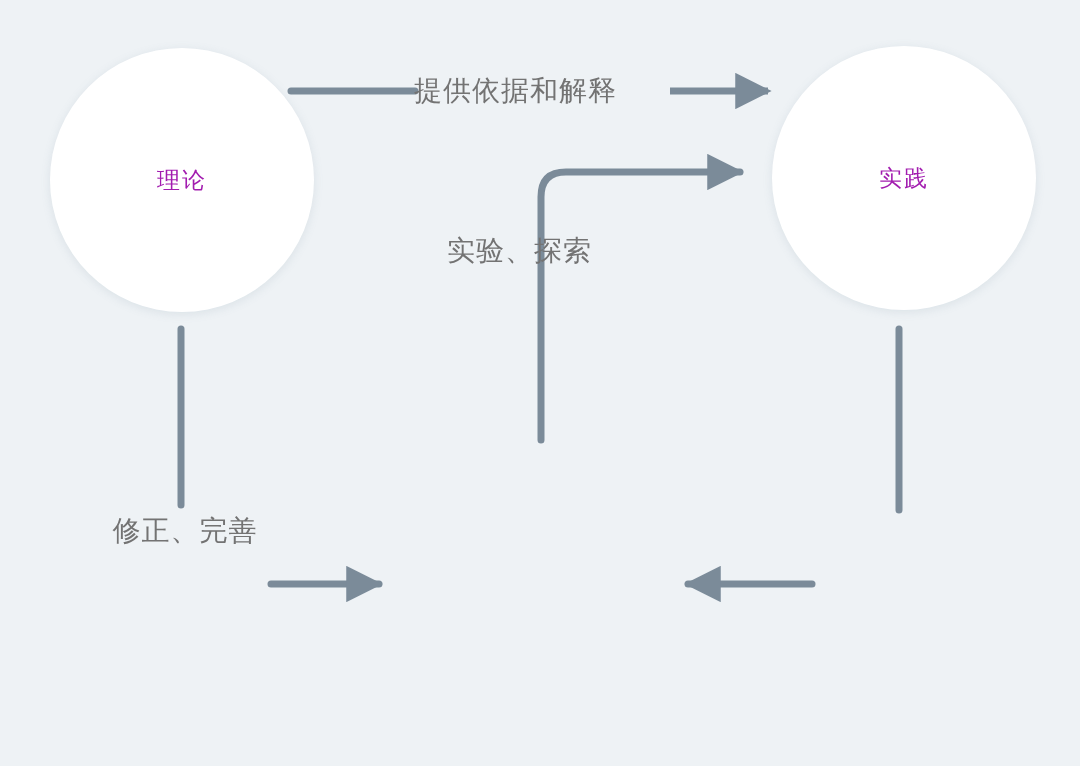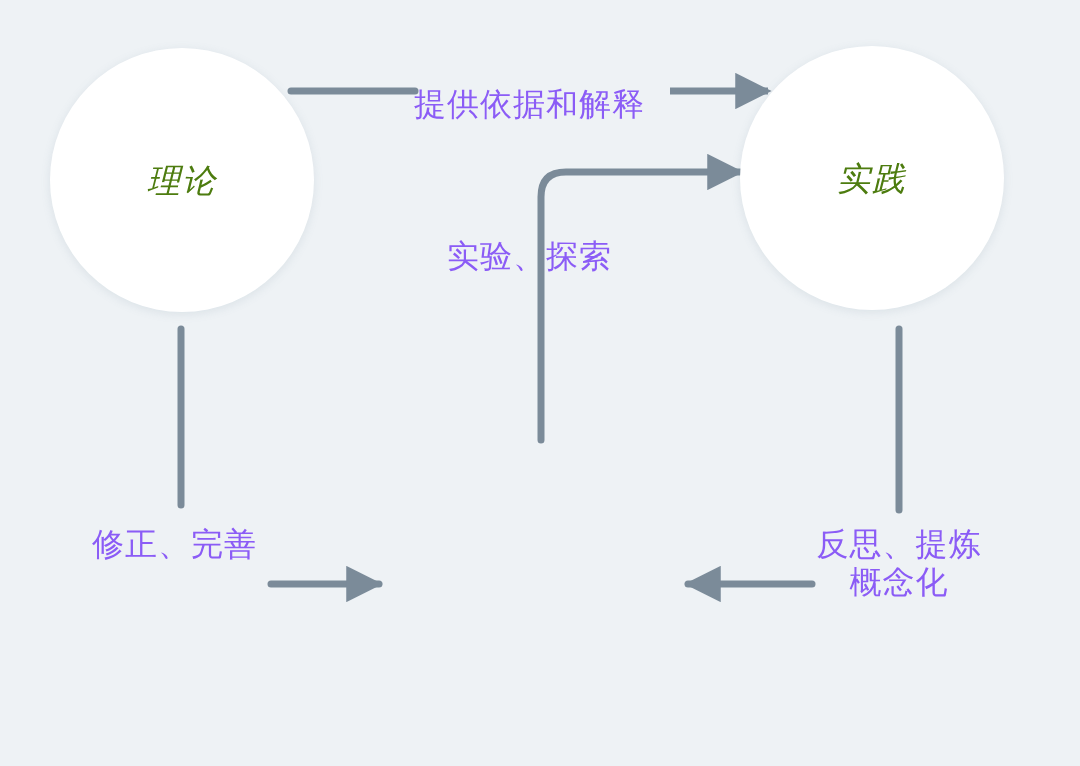--- a/index.html
+++ b/index.html
@@ -30,43 +30,41 @@
   .node {
     position: absolute;
     border-radius: 50%;
     background: #ffffff;
     box-shadow: 0 2px 10px rgba(120, 140, 160, 0.16);
     display: flex;
     align-items: center;
     justify-content: center;
   }
   .node-label {
-    font-size: 33px;
-    color: #4d7c0f;
+    font-size: 23px;
+    color: #a21caf;
     letter-spacing: 2px;
     line-height: 1;
     white-space: nowrap;
-    font-style: italic;
   }
   #node-theory   { left: 50px;  top: 48px;  width: 264px; height: 264px; }
-  #node-practice { left: 740px; top: 46px;  width: 264px; height: 264px; }
+  #node-practice { left: 772px; top: 46px;  width: 264px; height: 264px; }
   #node-thinking { left: 409px; top: 449px; width: 264px; height: 264px; }
 
   .edge-label {
     position: absolute;
-    font-size: 32px;
-    color: #8b5cf6;
+    font-size: 28px;
+    color: #737373;
     line-height: 38px;
     white-space: nowrap;
     letter-spacing: 1px;
-    margin-top: 13px;
   }
   #label-top        { left: 414px; top: 72px;  }
-  #label-middle     { left: 447px; top: 224px; }
-  #label-bottom-left  { left: 92px;  top: 512px; width: 186px; }
+  #label-middle     { left: 447px; top: 232px; }
+  #label-bottom-left  { left: 92px;  top: 512px; text-align: center; width: 186px; }
   #label-bottom-right { left: 803px; top: 512px; text-align: center; width: 192px; }
 </style>
 </head>
 <body>
 
 <div id="canvas">
 
   <svg class="edge-layer" viewBox="0 0 1080 766" width="1080" height="766" xmlns="http://www.w3.org/2000/svg">
 
     <defs>
@@ -105,18 +103,14 @@
 
 
   <div class="edge-label" id="label-top">提供依据和解释</div>
 
   <div class="edge-label" id="label-middle">实验、探索</div>
 
   <div class="edge-label" id="label-bottom-left">
     <div>修正、完善</div>
   </div>
 
-  <div class="edge-label" id="label-bottom-right">
-    <div>反思、提炼</div>
-    <div>概念化</div>
-  </div>
 
 </div>
 
 </body></html>

